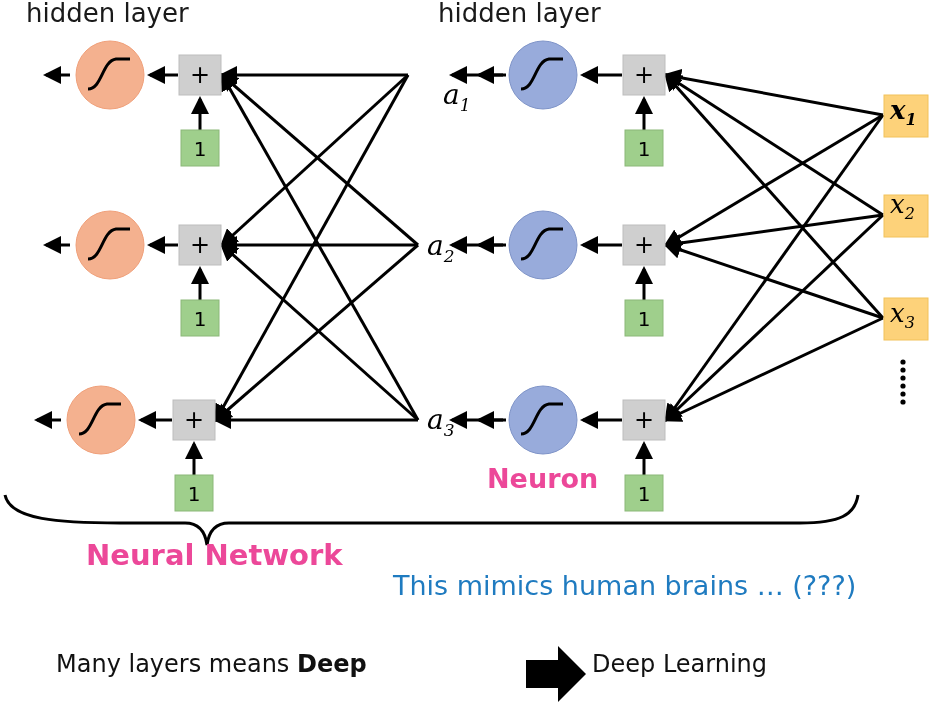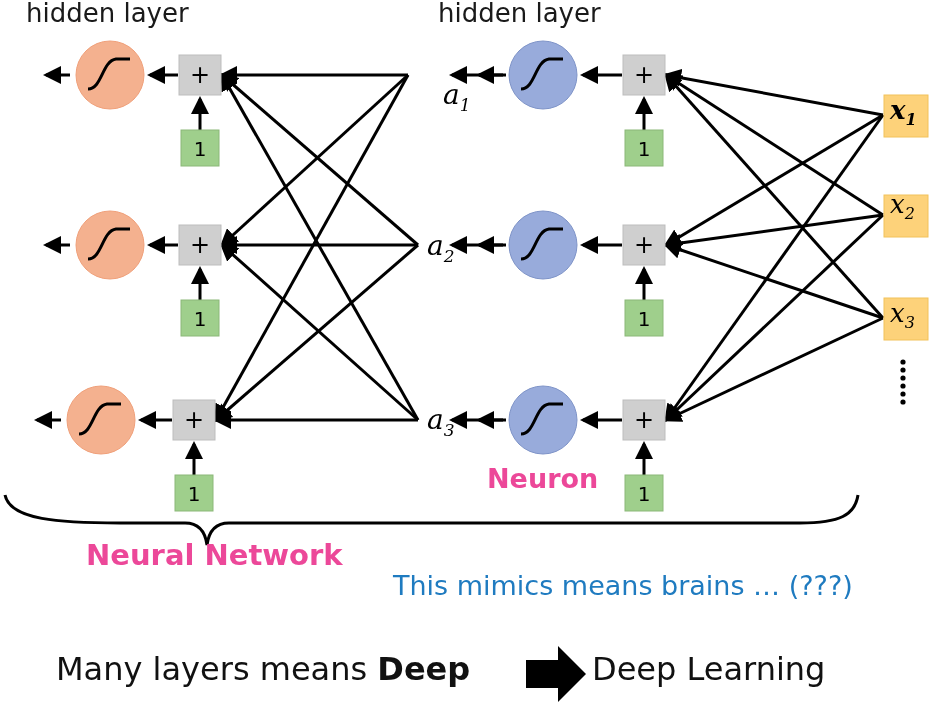--- a/index.html
+++ b/index.html
@@ -3,21 +3,21 @@
 <meta charset="utf-8">
 <style>
   html, body { margin: 0; padding: 0; background: #ffffff; }
   body { width: 946px; height: 714px; position: relative; overflow: hidden; font-family: "Liberation Sans", sans-serif; }
   svg { position: absolute; left: 0; top: 0; }
   .layer-title { position: absolute; font-family: "DejaVu Sans", sans-serif; font-size: 26px; color: #1a1a1a; white-space: nowrap; }
   .math { font-family: "DejaVu Serif", serif; font-style: italic; }
   .lbl { position: absolute; white-space: nowrap; }
   .red { color: #ec4899; font-weight: bold; font-family: "DejaVu Sans", sans-serif; }
   .blue { color: #1f7bc0; font-family: "DejaVu Sans", sans-serif; }
-  .bottom { position: absolute; top: 650px; font-family: "DejaVu Sans", sans-serif; font-size: 32px; color: #111; white-space: nowrap; }
+  .bottom { position: absolute; top: 650px; font-family: "DejaVu Sans", sans-serif; font-size: 24px; color: #111; white-space: nowrap; }
 </style>
 </head>
 <body>
 
 <svg width="946" height="714">
   <defs>
     <marker id="ah" markerWidth="6" markerHeight="6" refX="5" refY="3" orient="auto" markerUnits="strokeWidth">
       <path d="M0,0 L6,3 L0,6 z" fill="#000"></path>
     </marker>
   </defs>
@@ -120,19 +120,19 @@
 <div class="lbl math" style="left:427px;top:403px;font-size:28px;"><span>a</span><sub style="font-size:17px">3</sub></div>
 
 <div class="lbl math" style="left:890px;top:95px;font-size:26px;font-weight:bold;"><span>x</span><sub style="font-size:16px">1</sub></div>
 <div class="lbl math" style="left:890px;top:189px;font-size:26px;font-style:italic;"><span>x</span><sub style="font-size:16px">2</sub></div>
 <div class="lbl math" style="left:890px;top:298px;font-size:26px;"><span>x</span><sub style="font-size:16px">3</sub></div>
 
 <div id="plus-labels"></div>
 
 <div class="lbl red" style="left:487px;top:463px;font-size:27px;">Neuron</div>
 <div class="lbl red" style="left:86px;top:538px;font-size:29px;">Neural Network</div>
-<div class="lbl blue" style="left:393px;top:570px;font-size:27px;">This mimics means brains … (???)</div>
+<div class="lbl blue" style="left:393px;top:570px;font-size:27px;">This mimics human brains … (???)</div>
 
 <div class="bottom" style="left:56px;"><span>Many layers means </span><b>Deep</b></div>
 <svg width="946" height="714" style="pointer-events:none">
   <path d="M526,660 L558,660 L558,646 L586,674 L558,702 L558,688 L526,688 z" fill="#000"></path>
 </svg>
 <div class="bottom" style="left:592px;">Deep Learning</div>
 
 </body></html>

